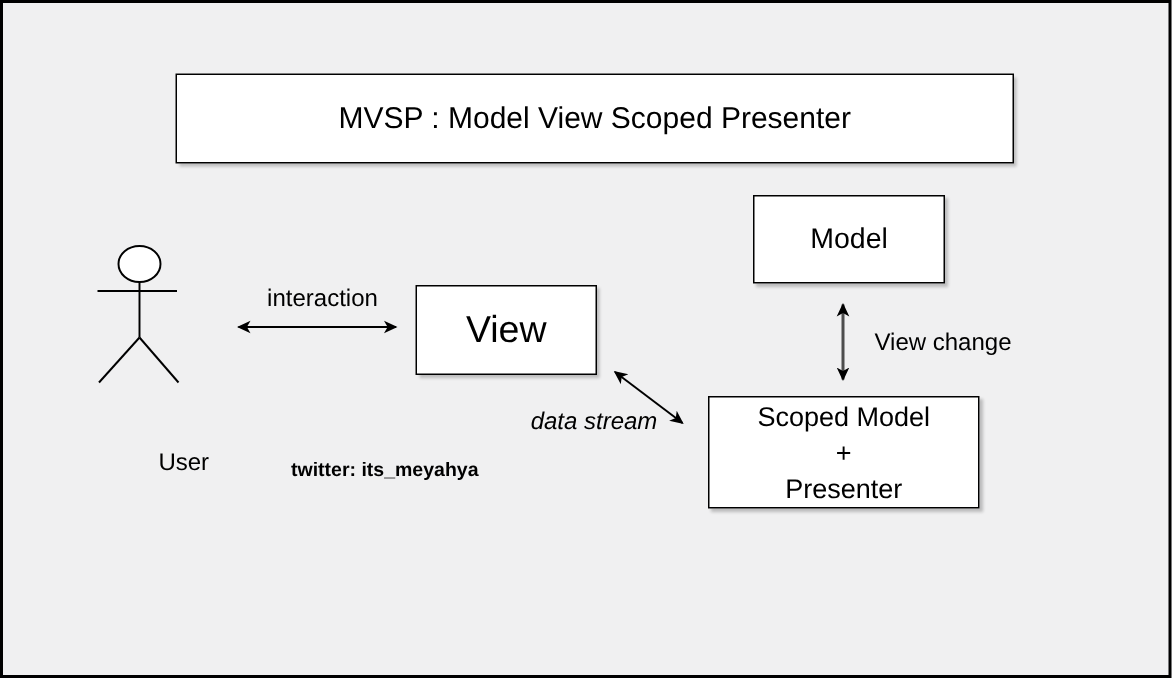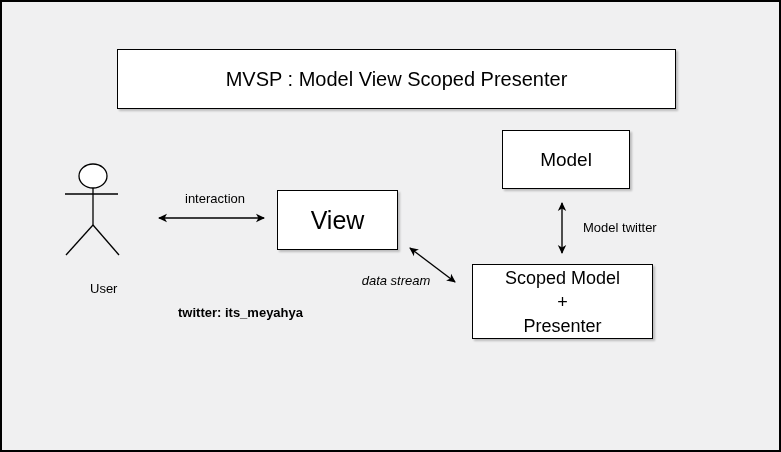--- a/index.html
+++ b/index.html
@@ -24,28 +24,28 @@
     display:flex;align-items:center;justify-content:center;
     text-align:center;
     z-index:2;
   }
   .title-box{left:115px;top:47px;width:559px;height:60px;font-size:20px;}
   .model-box{left:500px;top:128px;width:128px;height:59px;font-size:19px;}
   .view-box{left:275px;top:188px;width:121px;height:60px;font-size:25px;}
   .scoped-box{left:470px;top:262px;width:181px;height:75px;font-size:18px;}
   .scoped-box .lines{line-height:24px;}
   .edge-label{
-    position:absolute;font-size:13px;z-index:2;white-space:nowrap;
+    position:absolute;font-size:16px;z-index:2;white-space:nowrap;
   }
   .lbl-interaction{left:158px;top:189px;width:110px;text-align:center;}
   .lbl-datastream{left:342px;top:271px;width:104px;text-align:center;font-style:italic;}
   .lbl-modelchange{left:581px;top:218px;}
-  .lbl-user{left:88px;top:279px;width:65px;}
+  .lbl-user{left:88px;top:298px;width:65px;text-align:center;}
   .credit{
-    position:absolute;left:176px;top:303px;
+    position:absolute;left:192px;top:303px;
     font-size:13px;font-weight:bold;z-index:2;white-space:nowrap;
   }
 </style>
 </head>
 <body>
 
 <div class="canvas">
 
   <svg class="svg-layer" viewBox="0 0 777 448" xmlns="http://www.w3.org/2000/svg">
     <defs>
@@ -87,18 +87,18 @@
   <div class="node scoped-box">
     <div class="lines">
       <div>Scoped Model</div>
       <div>+</div>
       <div>Presenter</div>
     </div>
   </div>
 
   <div class="edge-label lbl-interaction">interaction</div>
   <div class="edge-label lbl-datastream">data stream</div>
-  <div class="edge-label lbl-modelchange">Model twitter</div>
+  <div class="edge-label lbl-modelchange">View change</div>
   <div class="edge-label lbl-user">User</div>
 
   <div class="credit">twitter: its_meyahya</div>
 
 </div>
 
 </body></html>

